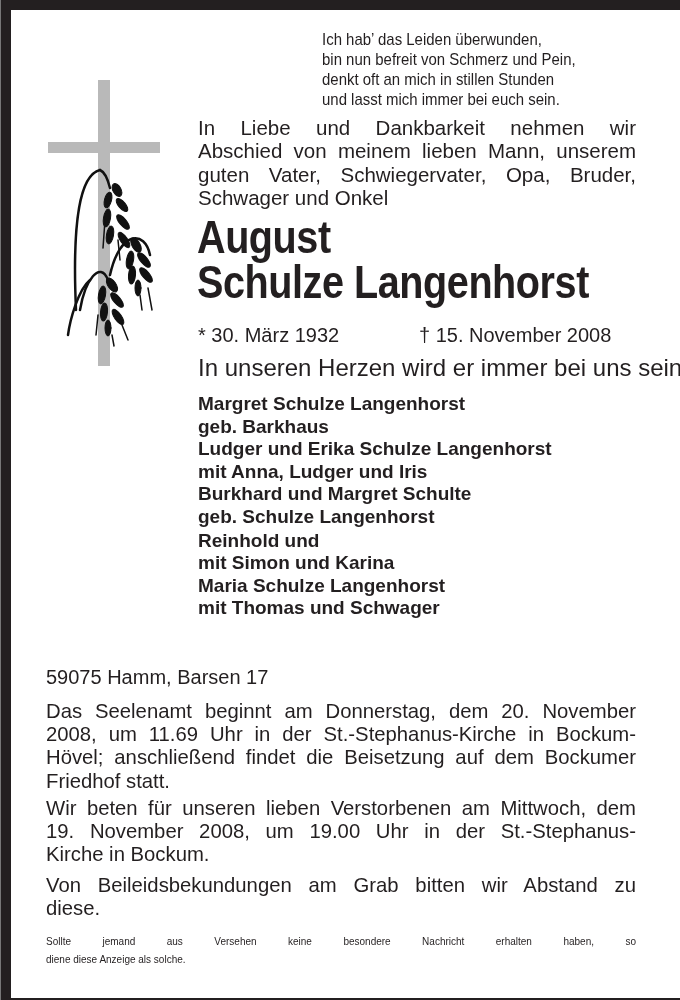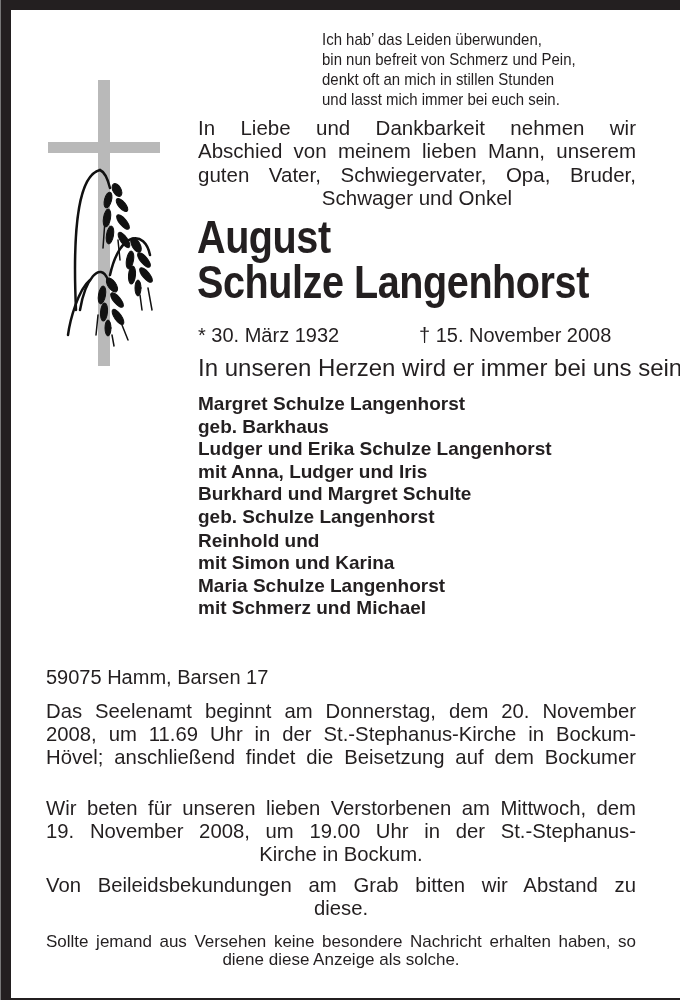--- a/index.html
+++ b/index.html
@@ -6,39 +6,39 @@
   body { width: 680px; height: 1000px; position: relative; overflow: hidden;
          font-family: "Liberation Sans", sans-serif; color: #231f20; }
   .frame { position: absolute; left: 1px; top: 0px; width: 669px; height: 988px;
            border: 10px solid #231f20; border-left-width: 10px; box-sizing: content-box;
            background: #fff; outline: 1px solid #777; }
   .abs { position: absolute; white-space: nowrap; }
   .poem { left: 322px; top: 30px; font-size: 17px; line-height: 20px; }
   .poem .ln { display: block; transform: scaleX(0.88); transform-origin: left center; }
   .intro { left: 198px; top: 116px; width: 438px; font-size: 20.5px; line-height: 23.3px; }
   .jl { display: block; text-align: justify; text-align-last: justify; white-space: normal; }
-  .nl { display: block; text-align: center; }
+  .nl { display: block; text-align: left; }
   .name { left: 197px; font-weight: bold; font-size: 46px; line-height: 46px; letter-spacing: -0.5px;
           transform: scaleX(0.86); transform-origin: left top; }
   .name1 { top: 214px; }
   .name2 { top: 259px; }
   .dates { top: 323px; font-size: 20px; line-height: 24px; }
   .birth { left: 198px; }
   .death { left: 419px; }
   .motto { left: 198px; top: 356px; font-size: 24px; line-height: 24px; }
   .family { left: 198px; top: 393px; font-size: 19px; line-height: 22.6px; }
   .family .b { font-weight: bold; display: block; }
   .family .r { font-weight: bold; display: block; }
   .gap { margin-top: 1px; }
   .addr { left: 46px; top: 665px; font-size: 20px; line-height: 24px; text-align: center; }
   .para { left: 46px; width: 590px; font-size: 20.3px; line-height: 23.2px; }
   .p1 { top: 700px; }
   .p2 { top: 797px; }
   .p3 { top: 874px; }
-  .foot { left: 46px; width: 590px; top: 933px; font-size: 17px; line-height: 18px; }
+  .foot { left: 46px; width: 590px; top: 933px; font-size: 10px; line-height: 18px; }
   .cross-v { position: absolute; left: 98px; top: 80px; width: 12px; height: 286px; background: #b9b9b9; }
   .cross-h { position: absolute; left: 48px; top: 142px; width: 112px; height: 11px; background: #b9b9b9; }
   .wheat { position: absolute; left: 60px; top: 160px; width: 110px; height: 190px; }
 </style>
 </head>
 <body>
 
 <div class="frame"></div>
 
 <div class="cross-v"></div>
@@ -108,29 +108,30 @@
 <div class="abs family">
   <span class="b">Margret Schulze Langenhorst</span>
   <span class="r">geb. Barkhaus</span>
   <span class="b">Ludger und Erika Schulze Langenhorst</span>
   <span class="b">mit Anna, Ludger und Iris</span>
   <span class="b">Burkhard und Margret Schulte</span>
   <span class="r">geb. Schulze Langenhorst</span>
   <span class="b gap">Reinhold und</span>
   <span class="b">mit Simon und Karina</span>
   <span class="b">Maria Schulze Langenhorst</span>
-  <span class="b">mit Schmerz und Michael</span>
+  <span class="b">mit Thomas und Schwager</span>
 </div>
 
 <div class="abs addr">59075 Hamm, Barsen 17</div>
 
 <div class="abs para p1">
   <span class="jl">Das Seelenamt beginnt am Donnerstag, dem 20. November</span>
   <span class="jl">2008, um 11.69 Uhr in der St.-Stephanus-Kirche in Bockum-</span>
   <span class="jl">Hövel; anschließend findet die Beisetzung auf dem Bockumer</span>
+  <span class="nl">Friedhof statt.</span>
 </div>
 <div class="abs para p2">
   <span class="jl">Wir beten für unseren lieben Verstorbenen am Mittwoch, dem</span>
   <span class="jl">19. November 2008, um 19.00 Uhr in der St.-Stephanus-</span>
   <span class="nl">Kirche in Bockum.</span>
 </div>
 <div class="abs para p3">
   <span class="jl">Von Beileidsbekundungen am Grab bitten wir Abstand zu</span>
   <span class="nl">diese.</span>
 </div>

